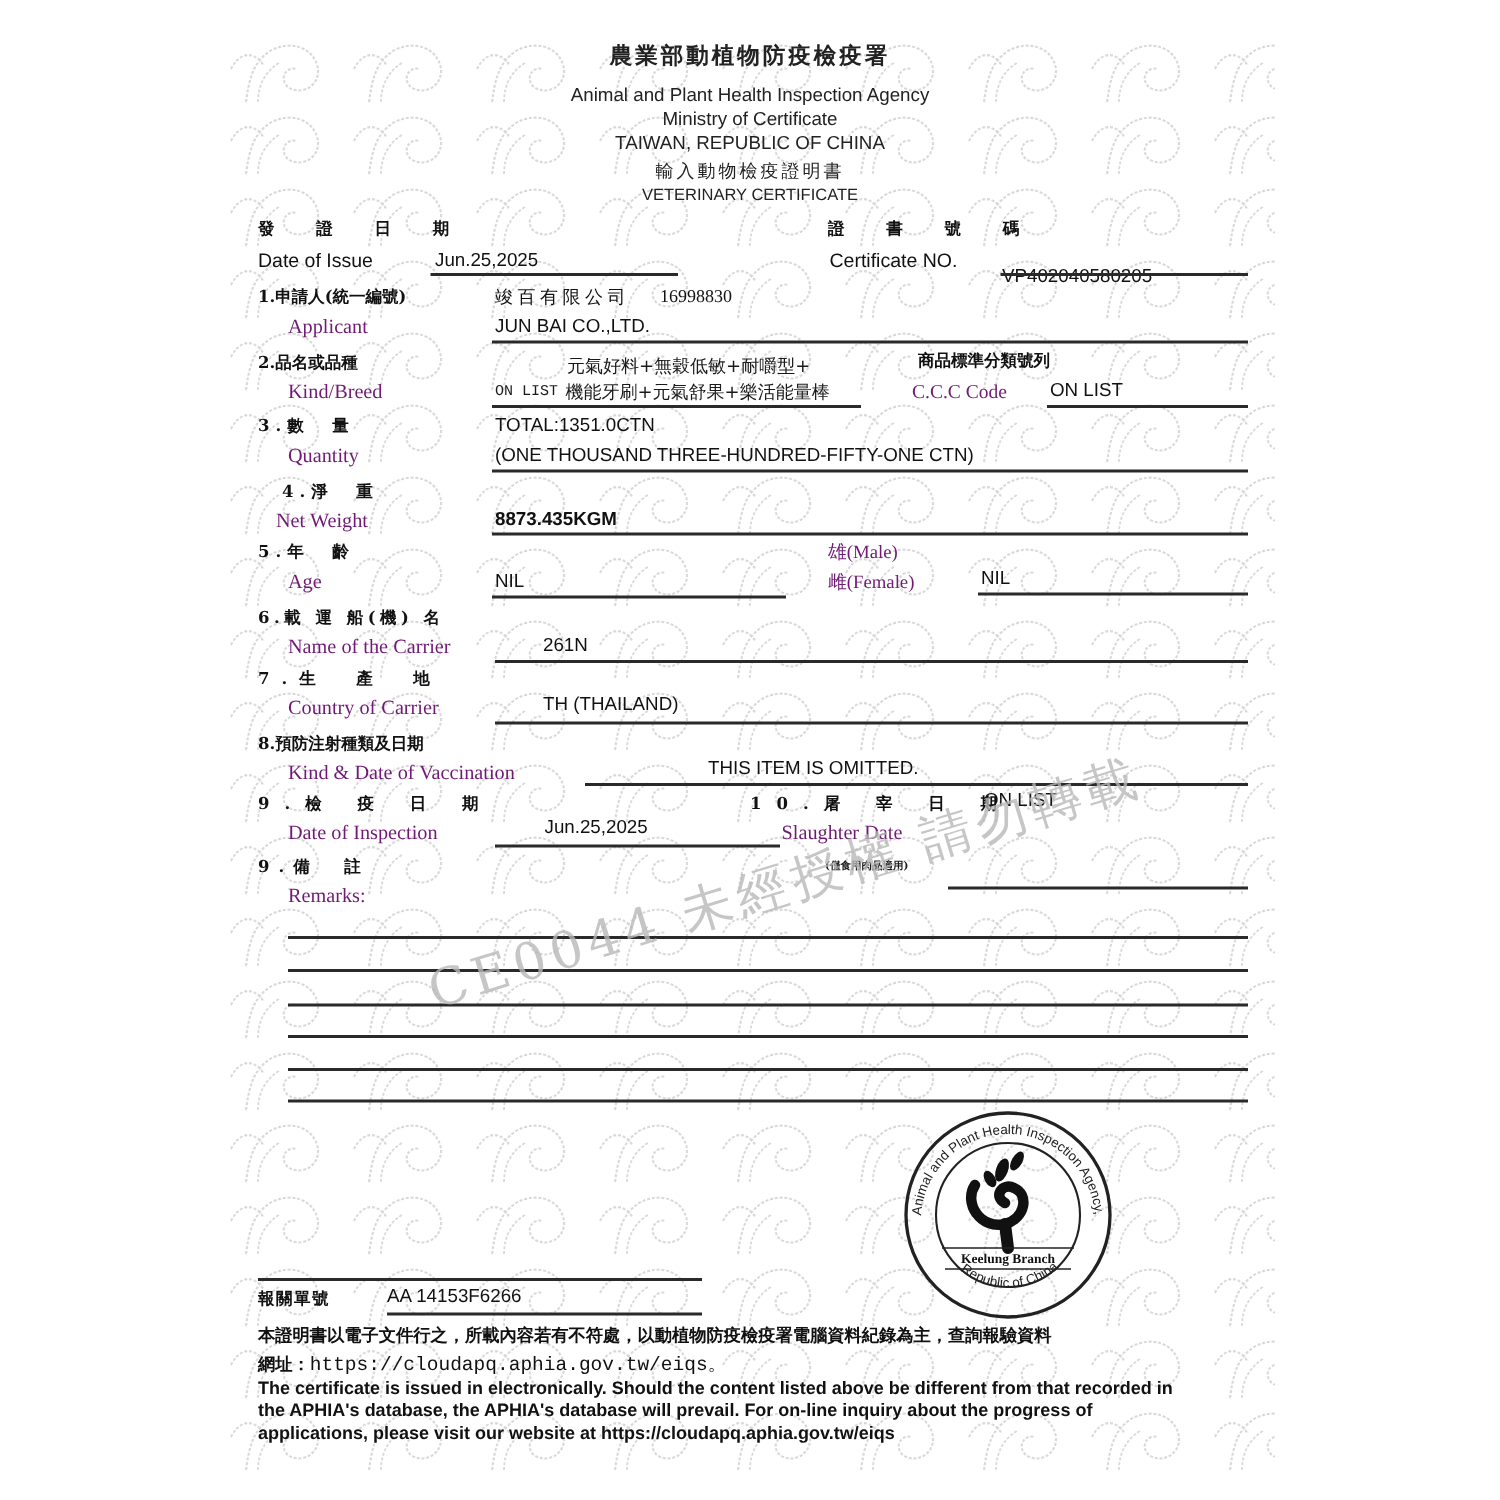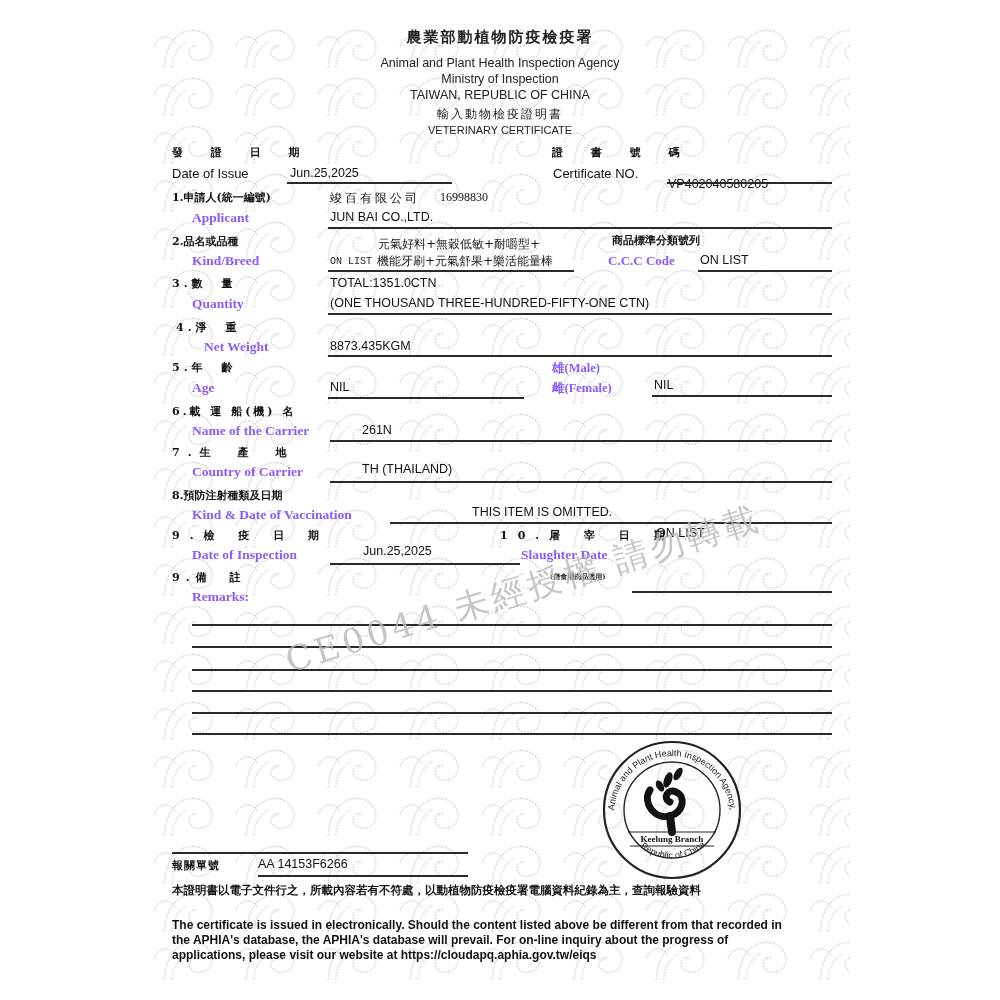--- a/index.html
+++ b/index.html
@@ -6,21 +6,21 @@
     body { width: 1000px; height: 1000px; position: relative; overflow: hidden;
            font-family: "Liberation Sans", sans-serif; color: #1a1a1a; }
     .page { position: absolute; left: 0; top: 0; width: 1000px; height: 1000px; }
     .wm-layer { position: absolute; left: 150px; top: 20px; width: 700px; height: 960px; overflow: hidden; }
     .wm { position: absolute; width: 72px; height: 48px; opacity: 0.22; }
     .abs { position: absolute; white-space: nowrap; }
     .hdr { left: 0; width: 1000px; text-align: center; color: #222; }
     .zh-h { font-family: "DejaVu Serif", serif; font-size: 15px; letter-spacing: 2px; font-weight: bold; }
     .en-h { font-size: 12.5px; }
     .lbl-zh { font-family: "DejaVu Serif", serif; font-size: 11px; font-weight: bold; letter-spacing: 2px; color: #111; text-align: right; }
-    .lbl-en { font-family: "Liberation Serif", serif; font-size: 13.5px; font-weight: bold; color: #8b5cf6; }
+    .lbl-en { font-family: "Liberation Serif", serif; font-size: 13.5px; font-weight: normal; color: #701a75; }
     .lbl-sans { font-family: "Liberation Sans", sans-serif; font-size: 13px; color: #111; }
     .val { font-family: "Liberation Sans", sans-serif; font-size: 12.5px; color: #111; }
     .val-serif { font-family: "Liberation Serif", serif; font-size: 12px; color: #111; }
     .line { position: absolute; height: 2px; background: #2a2a2a; }
     .stamp { position: absolute; left: 598px; top: 740px; width: 148px; height: 140px; }
     .wmtext { position: absolute; left: 280px; top: 640px; transform: rotate(-17deg); transform-origin: left top;
               font-family: "DejaVu Serif", serif; font-size: 34px; color: #b8b8b8; opacity: 0.8; letter-spacing: 4px; }
     .foot-zh { font-family: "DejaVu Serif", serif; font-size: 11.5px; font-weight: bold; color: #111; }
     .foot-url { font-family: "Liberation Mono", monospace; font-size: 13px; color: #111; }
     .foot-en { font-family: "Liberation Sans", sans-serif; font-size: 12px; font-weight: bold; color: #111; line-height: 15px; }
@@ -748,21 +748,21 @@
           <path d="M22 44 C22 34,26 24,36 18" fill="none" stroke="#555" stroke-width="1.2" stroke-dasharray="2 1.2"></path>
         </svg></div>
       <div class="wm" style="left: 656px; top: 916px;"><svg viewBox="0 0 72 48" width="72" height="48">
           <path d="M4 22 C10 10,20 10,26 20 M14 44 C16 30,18 18,30 10 C44 2,60 8,62 22 C63 34,50 40,42 34 C36 29,40 20,48 22" fill="none" stroke="#555" stroke-width="1.4" stroke-dasharray="2 1.2"></path>
           <path d="M22 44 C22 34,26 24,36 18" fill="none" stroke="#555" stroke-width="1.2" stroke-dasharray="2 1.2"></path>
         </svg></div>
     </div>
 
   <div class="abs hdr zh-h" style="top:28px;">農業部動植物防疫檢疫署</div>
   <div class="abs hdr en-h" style="top:56px;">Animal and Plant Health Inspection Agency</div>
-  <div class="abs hdr en-h" style="top:72px;">Ministry of Inspection</div>
+  <div class="abs hdr en-h" style="top:72px;">Ministry of Certificate</div>
   <div class="abs hdr en-h" style="top:88px;">TAIWAN, REPUBLIC OF CHINA</div>
   <div class="abs hdr" style="top:106px; font-family:'DejaVu Serif',serif; font-size:12px; letter-spacing:2px;">輸入動物檢疫證明書</div>
   <div class="abs hdr" style="top:124px; font-size:11px;">VETERINARY CERTIFICATE</div>
 
   <div class="abs lbl-zh" style="left:172px; top:145px; letter-spacing:12px;">發 證 日 期</div>
   <div class="abs lbl-sans" style="left:172px; top:166px;">Date of Issue</div>
   <div class="abs val" style="left:290px; top:166px;">Jun.25,2025</div>
   <div class="line" style="left:287px; top:182px; width:165px;"></div>
 
   <div class="abs lbl-zh" style="left:552px; top:145px; letter-spacing:12px;">證 書 號 碼</div>
@@ -787,23 +787,23 @@
   <div class="abs lbl-en" style="left:608px; top:253px; font-size:13px;">C.C.C Code</div>
   <div class="abs val" style="left:700px; top:253px;">ON LIST</div>
   <div class="line" style="left:698px; top:270px; width:134px;"></div>
 
   <div class="abs lbl-zh" style="left:172px; top:276px; letter-spacing:4px;">3.數　量</div>
   <div class="abs val" style="left:330px; top:276px;">TOTAL:1351.0CTN</div>
   <div class="abs lbl-en" style="left:192px; top:296px;">Quantity</div>
   <div class="abs val" style="left:330px; top:296px;">(ONE THOUSAND THREE-HUNDRED-FIFTY-ONE CTN)</div>
   <div class="line" style="left:328px; top:313px; width:504px;"></div>
 
-  <div class="abs lbl-zh" style="left:176px; top:320px; letter-spacing:4px;">4.淨　重</div>
-  <div class="abs lbl-en" style="left:204px; top:339px;">Net Weight</div>
-  <div class="abs val" style="left:330px; top:339px;">8873.435KGM</div>
+  <div class="abs lbl-zh" style="left:188px; top:320px; letter-spacing:4px;">4.淨　重</div>
+  <div class="abs lbl-en" style="left:184px; top:339px;">Net Weight</div>
+  <div class="abs val" style="left:330px; top:339px;font-weight:bold;">8873.435KGM</div>
   <div class="line" style="left:328px; top:355px; width:504px;"></div>
 
   <div class="abs lbl-zh" style="left:172px; top:360px; letter-spacing:4px;">5.年　齡</div>
   <div class="abs lbl-en" style="left:192px; top:380px;">Age</div>
   <div class="abs val" style="left:330px; top:380px;">NIL</div>
   <div class="line" style="left:328px; top:397px; width:196px;"></div>
   <div class="abs lbl-en" style="left:552px; top:360px; font-size:12.5px;">雄(Male)</div>
   <div class="abs lbl-en" style="left:552px; top:380px; font-size:12.5px;">雌(Female)</div>
   <div class="abs val" style="left:654px; top:378px;">NIL</div>
   <div class="line" style="left:652px; top:395px; width:180px;"></div>
@@ -870,16 +870,19 @@
       <text x="74" y="102" text-anchor="middle" font-family="Liberation Serif, serif" font-size="9" font-weight="bold" fill="#111" id="stamp-branch">Keelung Branch</text>
     </svg>
   </div>
 
   <div class="line" style="left:172px; top:852px; width:296px; height:1.5px;"></div>
   <div class="abs lbl-zh" style="left:172px; top:858px; letter-spacing:1px;">報關單號</div>
   <div class="abs val" style="left:258px; top:857px;">AA 14153F6266</div>
   <div class="line" style="left:258px; top:875px; width:210px; height:1.5px;"></div>
 
   <div class="abs foot-zh" style="left:172px; top:883px;">本證明書以電子文件行之，所載內容若有不符處，以動植物防疫檢疫署電腦資料紀錄為主，查詢報驗資料</div>
+  <div class="abs" style="left:172px; top:900px;">
+    <span class="foot-zh">網址：</span><span class="foot-url">https://cloudapq.aphia.gov.tw/eiqs。</span>
+  </div>
   <div class="abs foot-en" style="left:172px; top:918px;">The certificate is issued in electronically. Should the content listed above be different from that recorded in</div>
   <div class="abs foot-en" style="left:172px; top:933px;">the APHIA's database, the APHIA's database will prevail. For on-line inquiry about the progress of</div>
   <div class="abs foot-en" style="left:172px; top:948px;">applications, please visit our website at https://cloudapq.aphia.gov.tw/eiqs</div>
 </div>
 
 </body></html>

